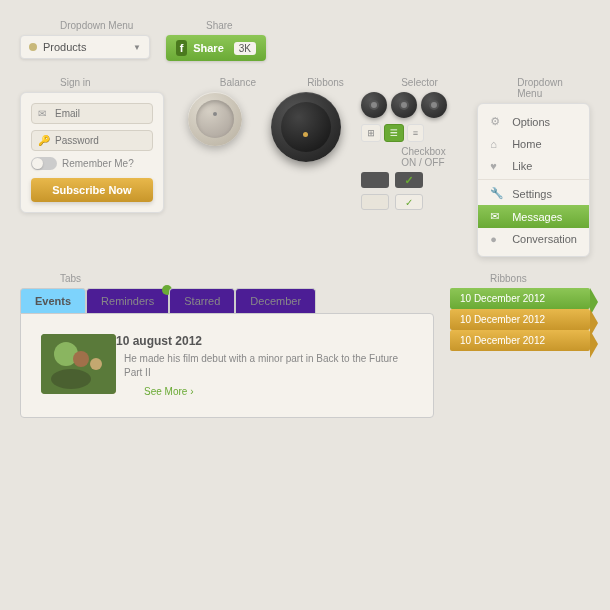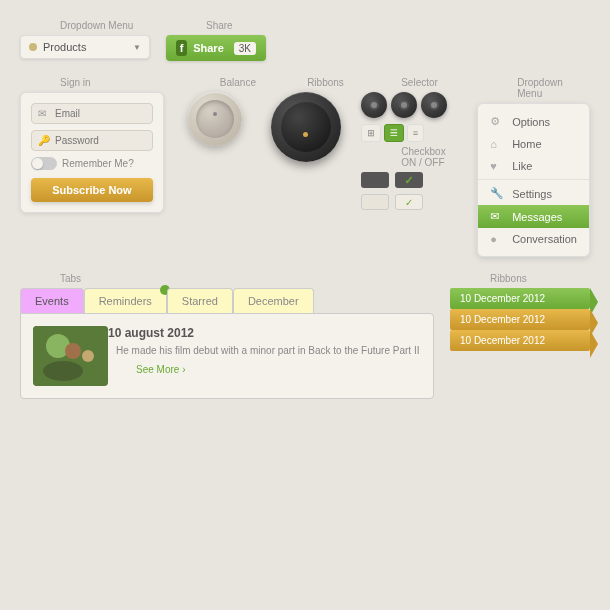--- a/index.html
+++ b/index.html
@@ -414,48 +414,50 @@
     }
     .tabs-header {
       display: flex;
       align-items: flex-end;
       gap: 0;
     }
     .tab-item {
       padding: 6px 14px;
       font-size: 11px;
       color: #888;
-      background: #fef9c3;
+      background: #4c1d95;
       border-radius: 4px 4px 0 0;
       cursor: pointer;
       border: 1px solid #ccc;
       border-bottom: none;
       position: relative;
     }
     .tab-item.active {
-      background: #f0abfc;
+      background: #7dd3fc;
       color: #555;
       z-index: 1;
+      font-weight: bold;
     }
     .tab-badge {
       position: absolute;
       top: -4px; right: -4px;
       width: 10px; height: 10px;
       background: #6aaa35;
       border-radius: 50%;
       font-size: 7px;
       color: white;
       display: flex; align-items: center; justify-content: center;
     }
     .tabs-content {
       background: #f5f2ec;
       border: 1px solid #ccc;
       border-radius: 0 4px 4px 4px;
-      padding: 12px;
-      display: flex;
+      padding: 20px;
+      display: flex;
+      justify-content: flex-end;
     }
     .tab-image {
       width: 75px; height: 60px;
       background: linear-gradient(135deg, #4a7a2e 0%, #8ab560 40%, #a0704a 70%, #c4a870 100%);
       border-radius: 4px;
       flex-shrink: 0;
       overflow: hidden;
       display: flex; align-items: center; justify-content: center;
     }
     .tab-text-block {}

